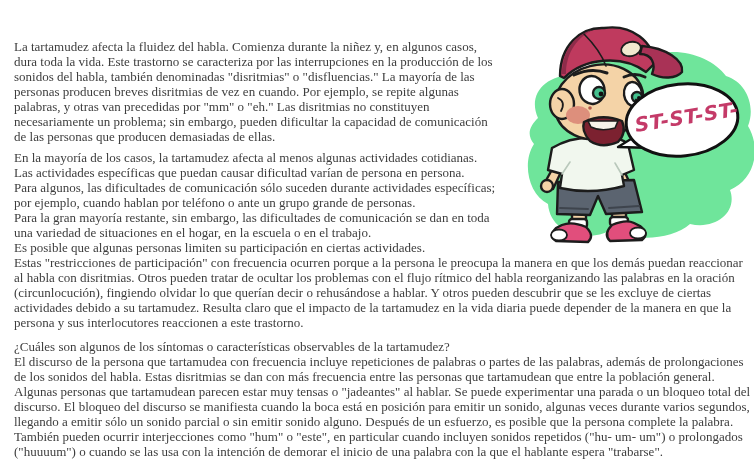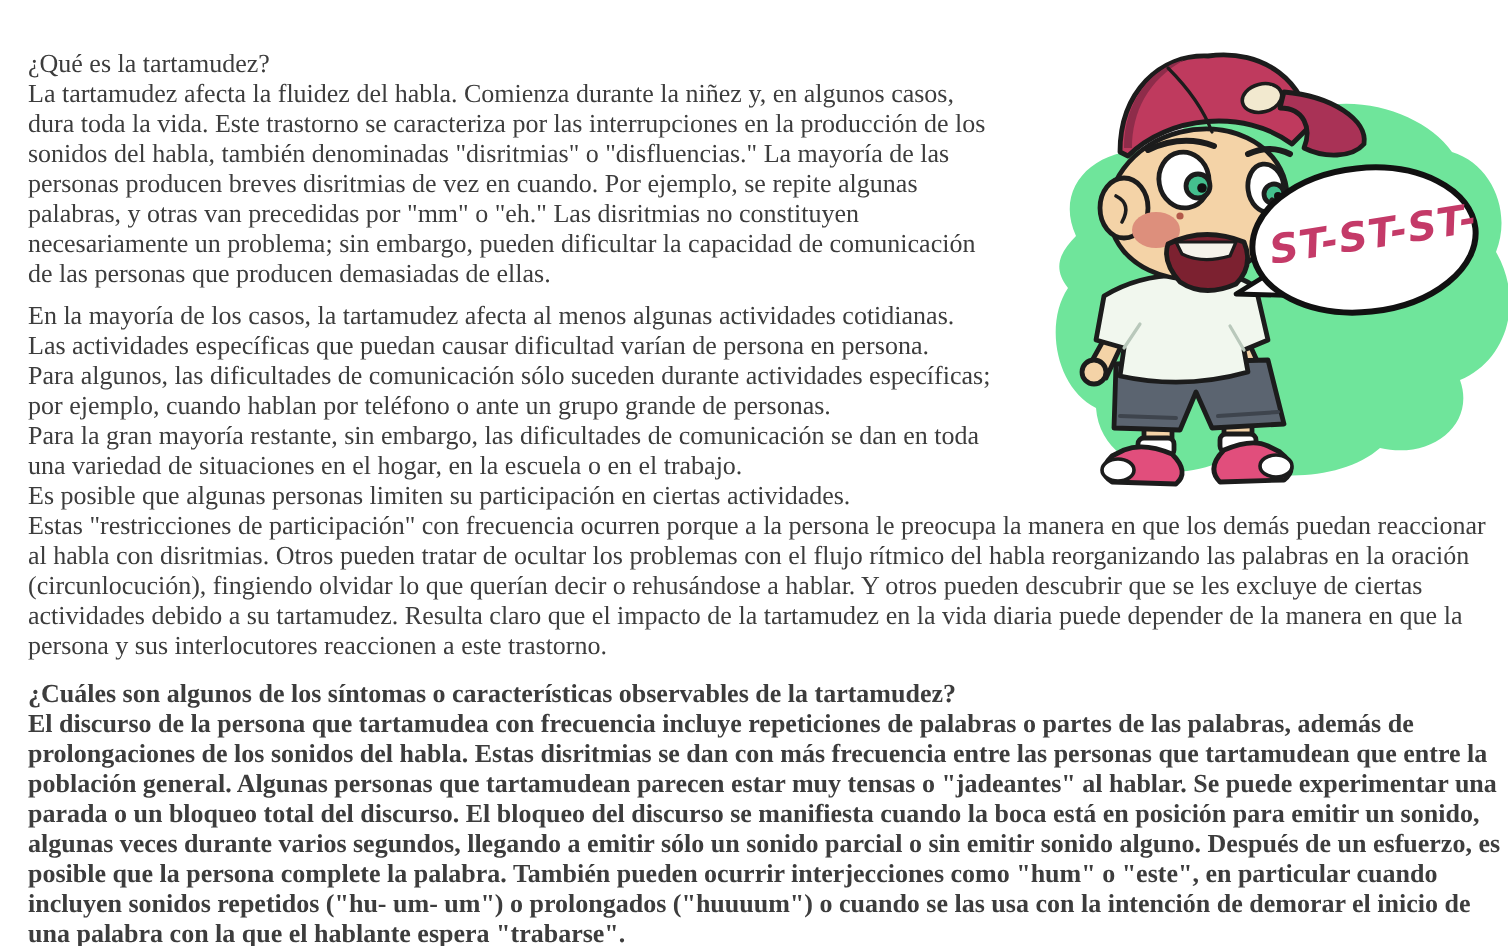--- a/index.html
+++ b/index.html
@@ -9,21 +9,21 @@
   }
   .page{
     box-sizing:border-box;width:756px;height:473px;
     padding:24px 2px 0 14px;
   }
   .prose{
     font-size:13px;line-height:15px;color:#3d3d3d;
   }
   .prose p{margin:0;}
   .prose p.sec2{margin-top:6px;}
-  .prose p.sec3{margin-top:9px;font-weight:bold;}
+  .prose p.sec3{margin-top:9px;}
   .prose span{white-space:pre-line;}
   figure.illustration{
     float:right;width:240px;height:236px;margin:-10px 0 4px 0;padding:0;
   }
   figure.illustration svg{display:block;width:240px;height:236px;}
 </style>
 </head>
 <body>
 
 <div class="page">
@@ -103,21 +103,21 @@
         </g>
 
         <g>
           <path fill="#ffffff" stroke="#111111" stroke-width="2.4" stroke-linejoin="round" d="M 140,134 L 104,133 L 138,112 Z"></path>
           <ellipse cx="168" cy="106" rx="56" ry="36" transform="rotate(-6 168 106)" fill="#ffffff" stroke="#111111" stroke-width="3"></ellipse>
           <text transform="translate(122,118) rotate(-9)" font-family="'DejaVu Sans',sans-serif" font-size="20" font-weight="bold" font-style="italic" fill="#c43a68" letter-spacing="0.5">ST-ST-ST-</text>
         </g>
       </svg>
     </figure>
 
-    <p class="sec1"><span>¿Qué es la tartamudez?</span><br><span>La tartamudez afecta la fluidez del habla. Comienza durante la niñez y, en algunos casos,
+    <p class="sec1"><br><span>La tartamudez afecta la fluidez del habla. Comienza durante la niñez y, en algunos casos,
 dura toda la vida. Este trastorno se caracteriza por las interrupciones en la producción de los
 sonidos del habla, también denominadas "disritmias" o "disfluencias." La mayoría de las
 personas producen breves disritmias de vez en cuando. Por ejemplo, se repite algunas
 palabras, y otras van precedidas por "mm" o "eh." Las disritmias no constituyen
 necesariamente un problema; sin embargo, pueden dificultar la capacidad de comunicación
 de las personas que producen demasiadas de ellas.</span></p>
 
     <p class="sec2"><span>En la mayoría de los casos, la tartamudez afecta al menos algunas actividades cotidianas.
 Las actividades específicas que puedan causar dificultad varían de persona en persona.
 Para algunos, las dificultades de comunicación sólo suceden durante actividades específicas;

